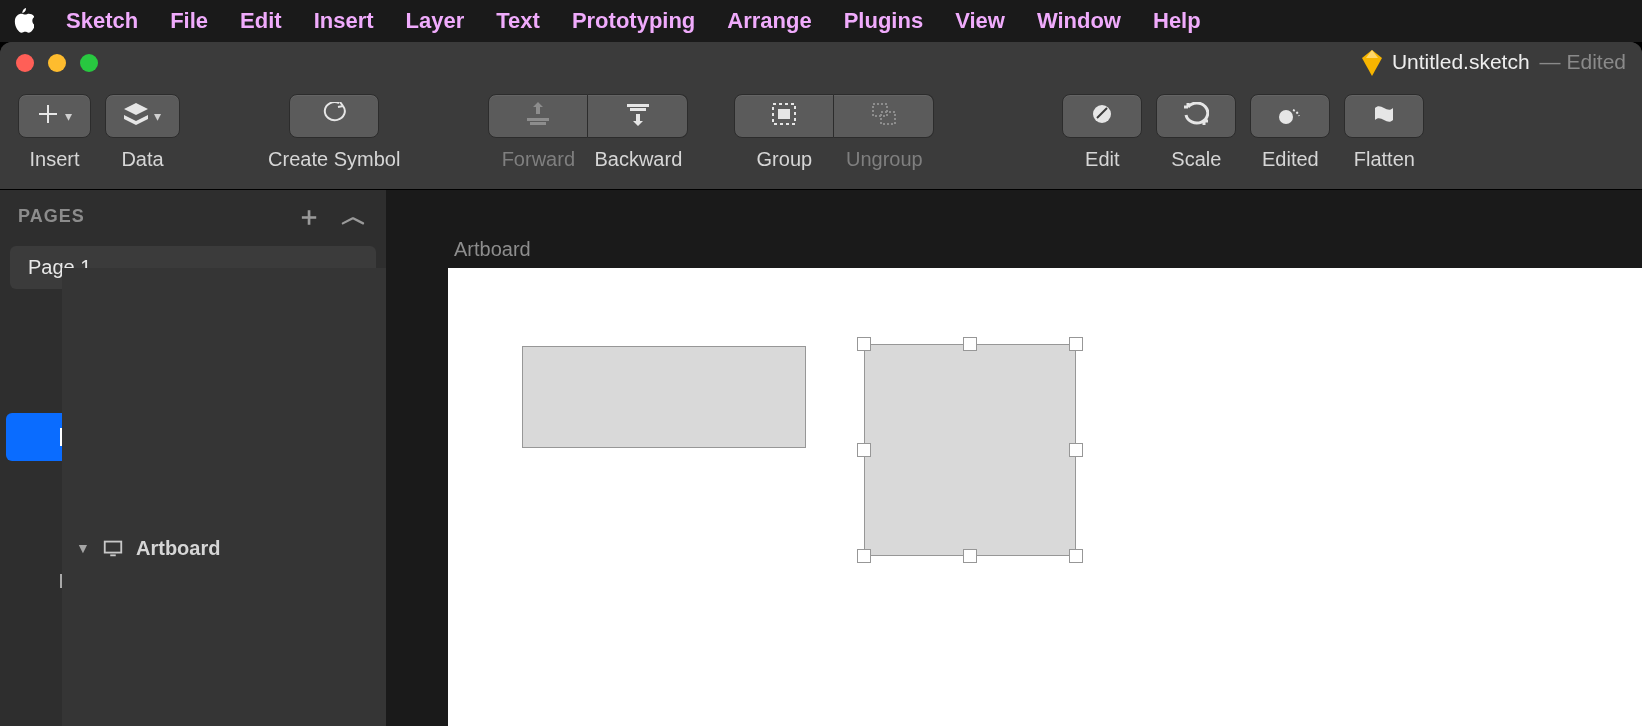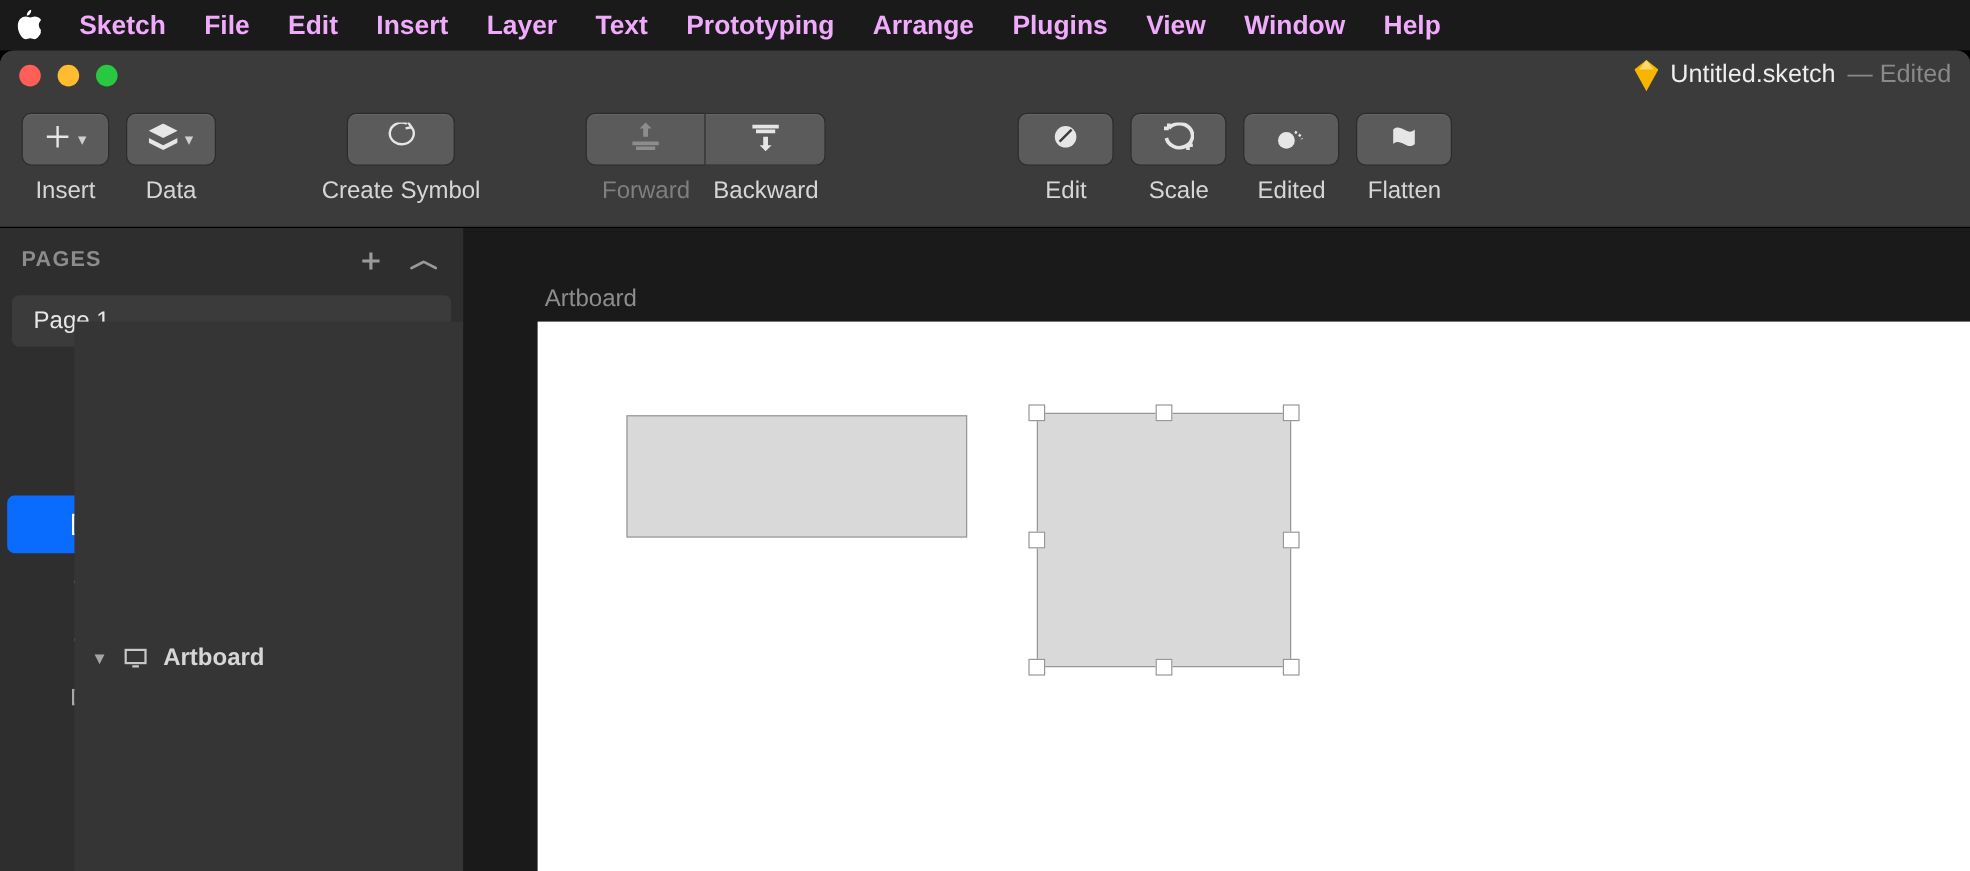--- a/index.html
+++ b/index.html
@@ -256,20 +256,44 @@
         </div>
       </div>
       <div class="seg-labels">
         <span class="tb-label dim" style="width:100px;">Forward</span>
         <span class="tb-label" style="width:100px;">Backward</span>
       </div>
     </div>
 
     <div style="width:18px;"></div>
 
+    <div class="tb-group">
+      <div class="seg">
+        <div class="tb-btn" style="width:100px;">
+          <span class="glyph">
+            <svg width="26" height="24" viewBox="0 0 26 24">
+                <rect x="2" y="2" width="22" height="20" fill="none" stroke="#e6e6e6" stroke-width="2" stroke-dasharray="3 3"></rect>
+                <rect x="7" y="7" width="12" height="10" fill="#e6e6e6"></rect>
+              </svg>
+          </span>
+        </div>
+        <div class="tb-btn dim" style="width:100px;">
+          <span class="glyph">
+            <svg width="26" height="24" viewBox="0 0 26 24">
+                <rect x="2" y="2" width="14" height="12" fill="none" stroke="#8d8d8d" stroke-width="2" stroke-dasharray="2 2"></rect>
+                <rect x="10" y="10" width="14" height="12" fill="none" stroke="#8d8d8d" stroke-width="2" stroke-dasharray="2 2"></rect>
+              </svg>
+          </span>
+        </div>
+      </div>
+      <div class="seg-labels">
+        <span class="tb-label" style="width:100px;">Group</span>
+        <span class="tb-label dim" style="width:100px;">Ungroup</span>
+      </div>
+    </div>
 
     <div class="spacer-md"></div>
 
     <div class="tb-group">
       <div class="tb-btn" style="width:80px;">
         <span class="glyph">
           <svg width="26" height="24" viewBox="0 0 26 24">
               <circle cx="13" cy="12" r="9" fill="#e6e6e6"></circle>
               <path stroke="#3b3b3b" stroke-width="2" d="M8 16l10-10"></path>
             </svg>

